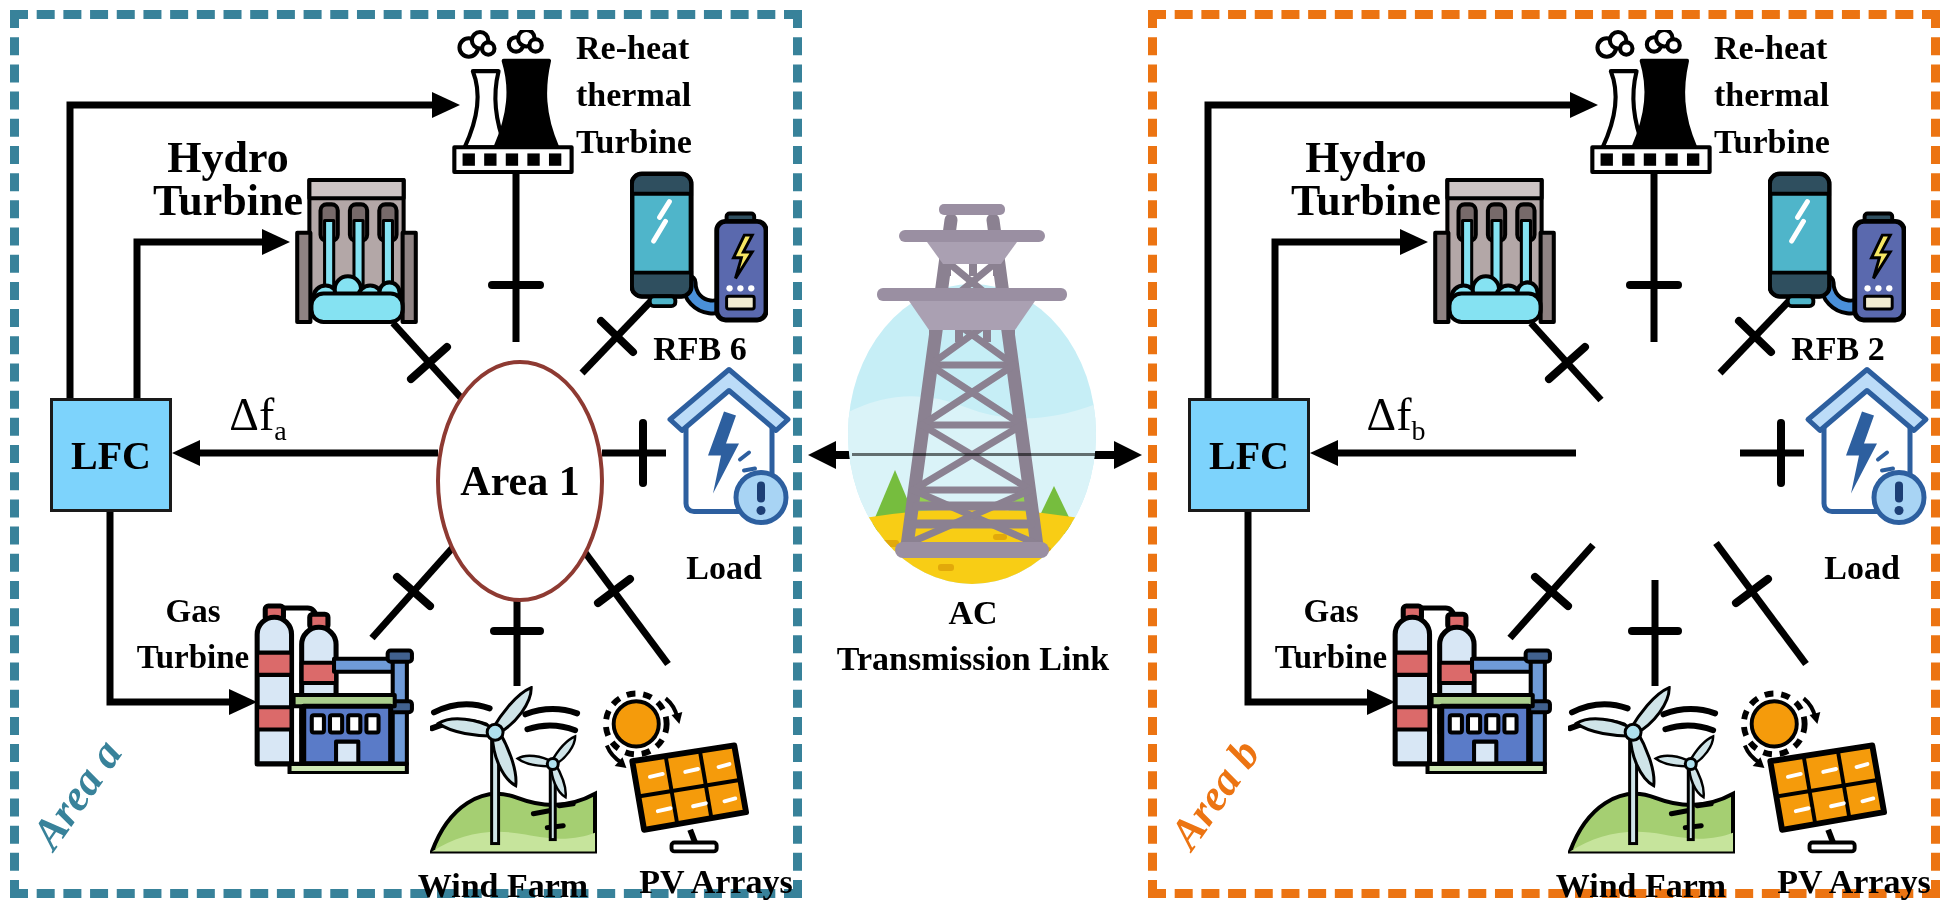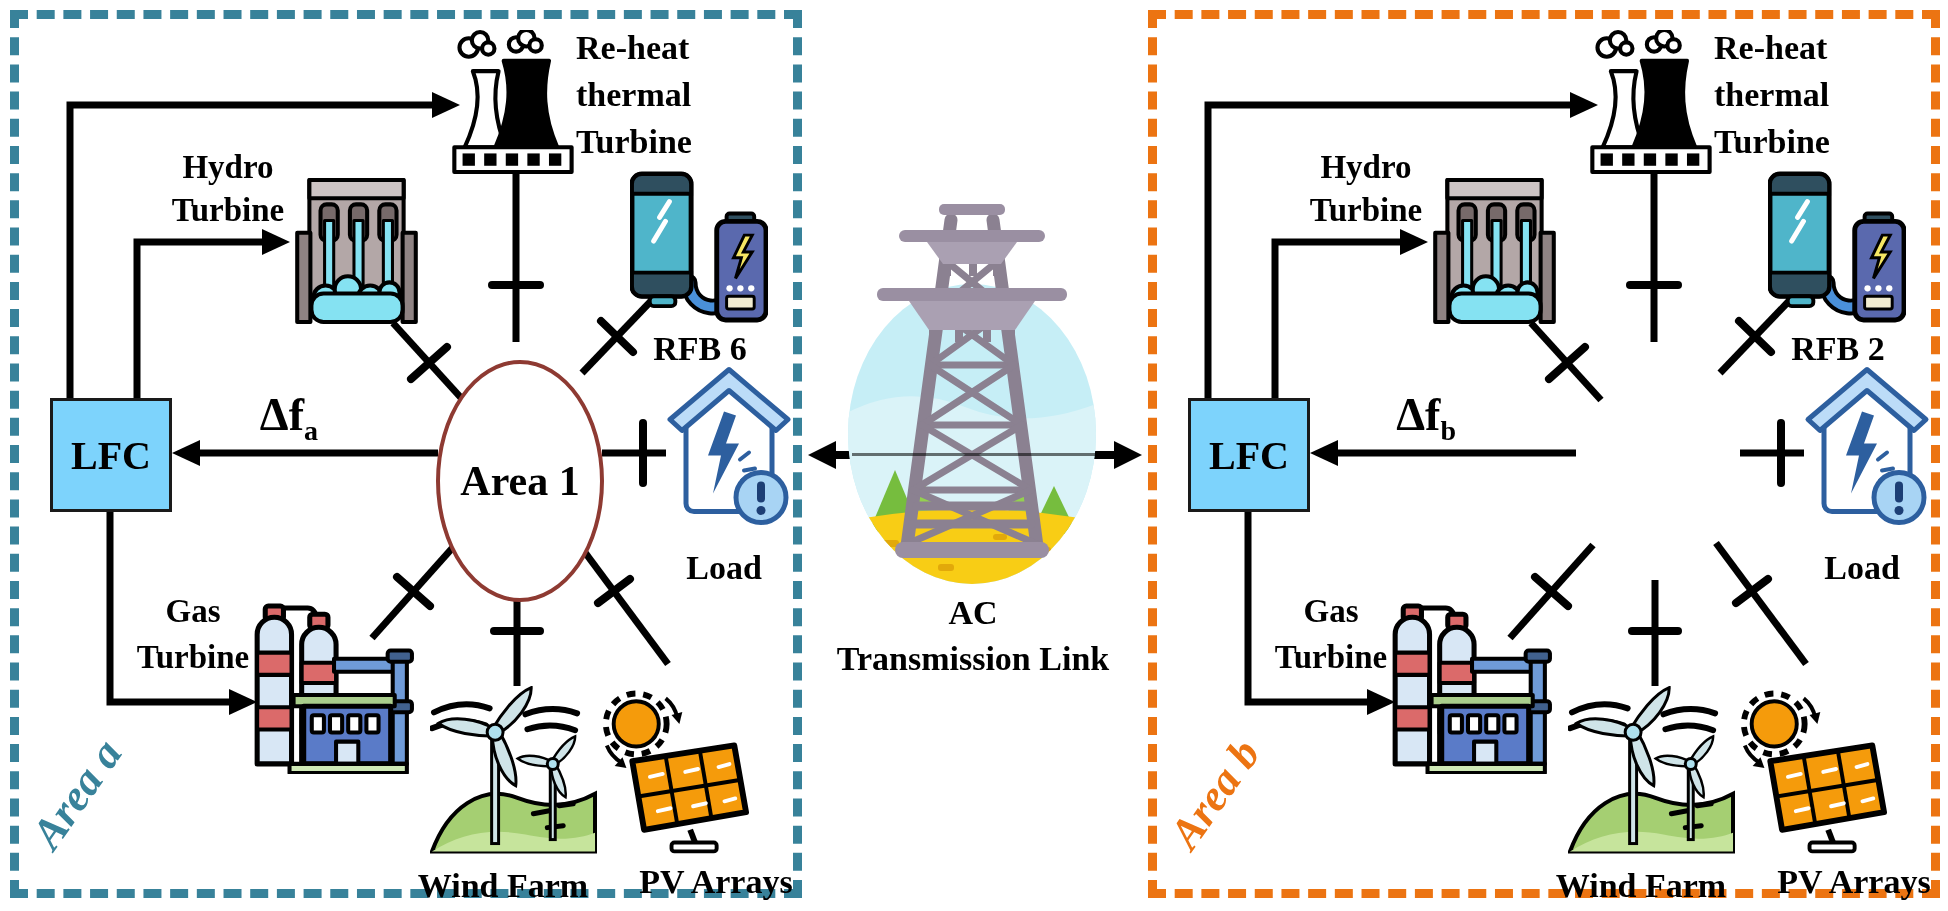--- a/index.html
+++ b/index.html
@@ -8,35 +8,35 @@
   .area{position:absolute;top:0;width:802px;height:911px;}
   .frame{position:absolute;left:10px;top:10px;width:792px;height:888px;
          border:9px dashed;box-sizing:border-box;}
   .frame-a{border-color:#38829a;}
   .frame-b{border-color:#ec7412;}
   .wires{position:absolute;left:0;top:0;width:802px;height:911px;z-index:1;}
   .icon{position:absolute;z-index:2;}
   .lbl{position:absolute;z-index:3;font-weight:bold;color:#000;text-align:center;}
   .t34{font-size:34px;line-height:44px;}
   .reheat-lbl{left:576px;top:24px;width:200px;text-align:left;font-size:34px;line-height:47px;}
-  .hydro-lbl{left:148px;top:146px;width:160px;font-size:33px;line-height:43px;}
+  .hydro-lbl{left:148px;top:136px;width:160px;font-size:44px;line-height:43px;}
   .gas-lbl{left:113px;top:588px;width:160px;font-size:33px;line-height:46px;}
   .rfb-lbl{left:620px;top:327px;width:160px;}
   .load-lbl{left:644px;top:546px;width:160px;}
   .wind-lbl{left:403px;top:864px;width:200px;}
   .pv-lbl{left:616px;top:860px;width:200px;}
   .lfc-box{position:absolute;left:50px;top:398px;width:122px;height:114px;z-index:2;
            background:#7dd3fc;border:3px solid #1a1a1a;box-sizing:border-box;
            display:flex;align-items:center;justify-content:center;
            font-weight:bold;font-size:40px;}
   .bus{position:absolute;left:436px;top:360px;width:168px;height:242px;z-index:2;
        background:#fff;border:4px solid #8e3a32;border-radius:50%;box-sizing:border-box;
        display:flex;align-items:center;justify-content:center;font-weight:bold;font-size:42px;}
   .delta{position:absolute;left:198px;top:388px;width:120px;z-index:3;
-         font-weight:bold;font-size:46px;text-align:right;}
+         font-weight:normal;font-size:46px;text-align:center;}
   .delta sub{font-size:28px;}
   .frame-name{position:absolute;left:42px;top:818px;z-index:3;font-weight:bold;font-style:italic;
               font-size:44px;white-space:nowrap;transform:rotate(-55deg);transform-origin:0 50%;}
   .fn-a{color:#38829a;}
   .fn-b{color:#ec7412;}
   .center-zone{position:absolute;left:802px;top:0;width:344px;height:911px;}
   .center-arrows{position:absolute;left:0;top:0;width:344px;height:911px;}
   .globe{position:absolute;left:843px;top:200px;width:258px;height:385px;z-index:2;}
   .globe-line{position:absolute;left:852px;top:453px;width:244px;height:3px;background:#000;
               opacity:.55;z-index:3;}

